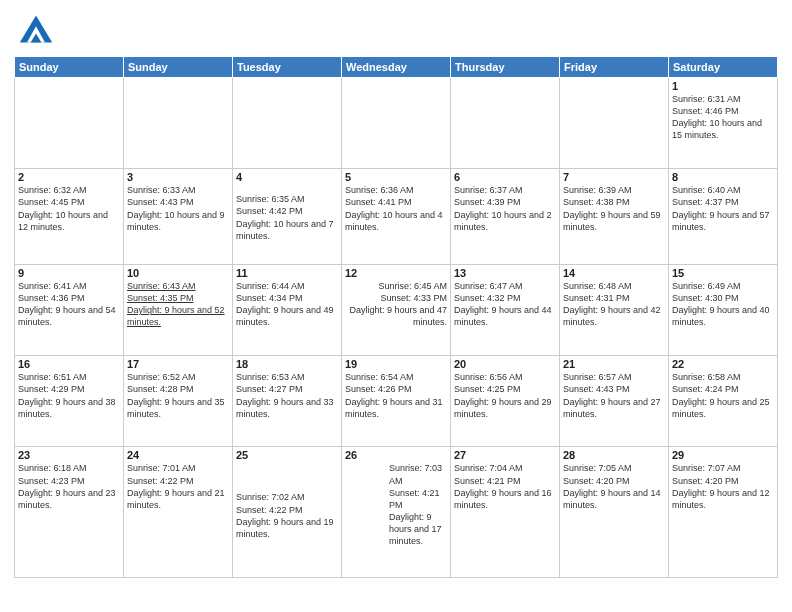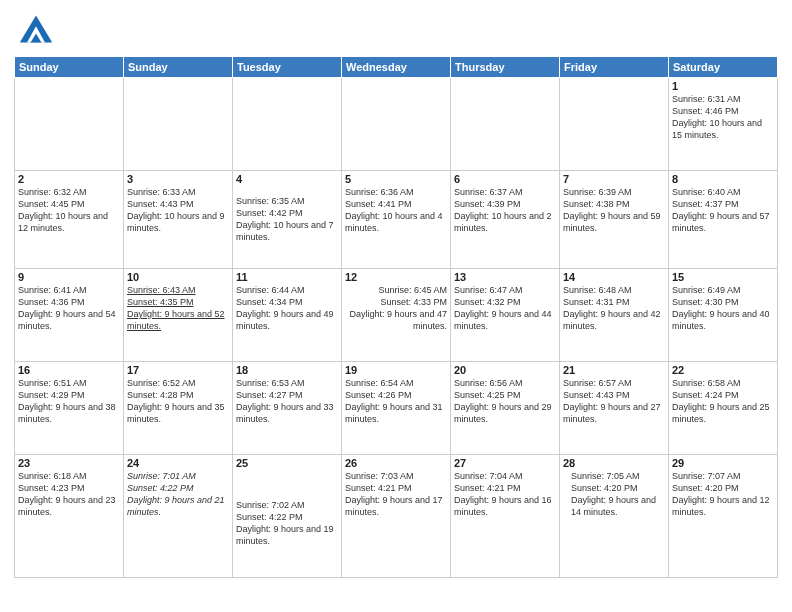--- a/index.html
+++ b/index.html
@@ -278,45 +278,45 @@
         </tr>
         <tr>
           <td>
             <span class="day-number">23</span>
             <div class="day-info" style="white-space: pre-line;">Sunrise: 6:18 AM
 Sunset: 4:23 PM
 Daylight: 9 hours and 23 minutes.</div>
           </td>
           <td>
             <span class="day-number">24</span>
-            <div class="day-info" style="white-space: pre-line; font-style: italic;">Sunrise: 7:01 AM
+            <div class="day-info" style="white-space: pre-line;">Sunrise: 7:01 AM
 Sunset: 4:22 PM
 Daylight: 9 hours and 21 minutes.</div>
           </td>
           <td>
             <span class="day-number">25</span>
             <div class="day-info" style="white-space: pre-line; margin-top: 30px;">Sunrise: 7:02 AM
 Sunset: 4:22 PM
 Daylight: 9 hours and 19 minutes.</div>
           </td>
           <td>
             <span class="day-number">26</span>
-            <div class="day-info" style="white-space: pre-line;">Sunrise: 7:03 AM
+            <div class="day-info" style="white-space: pre-line; margin-left: 44px;">Sunrise: 7:03 AM
 Sunset: 4:21 PM
 Daylight: 9 hours and 17 minutes.</div>
           </td>
           <td>
             <span class="day-number">27</span>
             <div class="day-info" style="white-space: pre-line;">Sunrise: 7:04 AM
 Sunset: 4:21 PM
 Daylight: 9 hours and 16 minutes.</div>
           </td>
           <td>
             <span class="day-number">28</span>
-            <div class="day-info" style="white-space: pre-line; margin-left: 8px;">Sunrise: 7:05 AM
+            <div class="day-info" style="white-space: pre-line;">Sunrise: 7:05 AM
 Sunset: 4:20 PM
 Daylight: 9 hours and 14 minutes.</div>
           </td>
           <td>
             <span class="day-number">29</span>
             <div class="day-info" style="white-space: pre-line;">Sunrise: 7:07 AM
 Sunset: 4:20 PM
 Daylight: 9 hours and 12 minutes.</div>
           </td>
         </tr>

